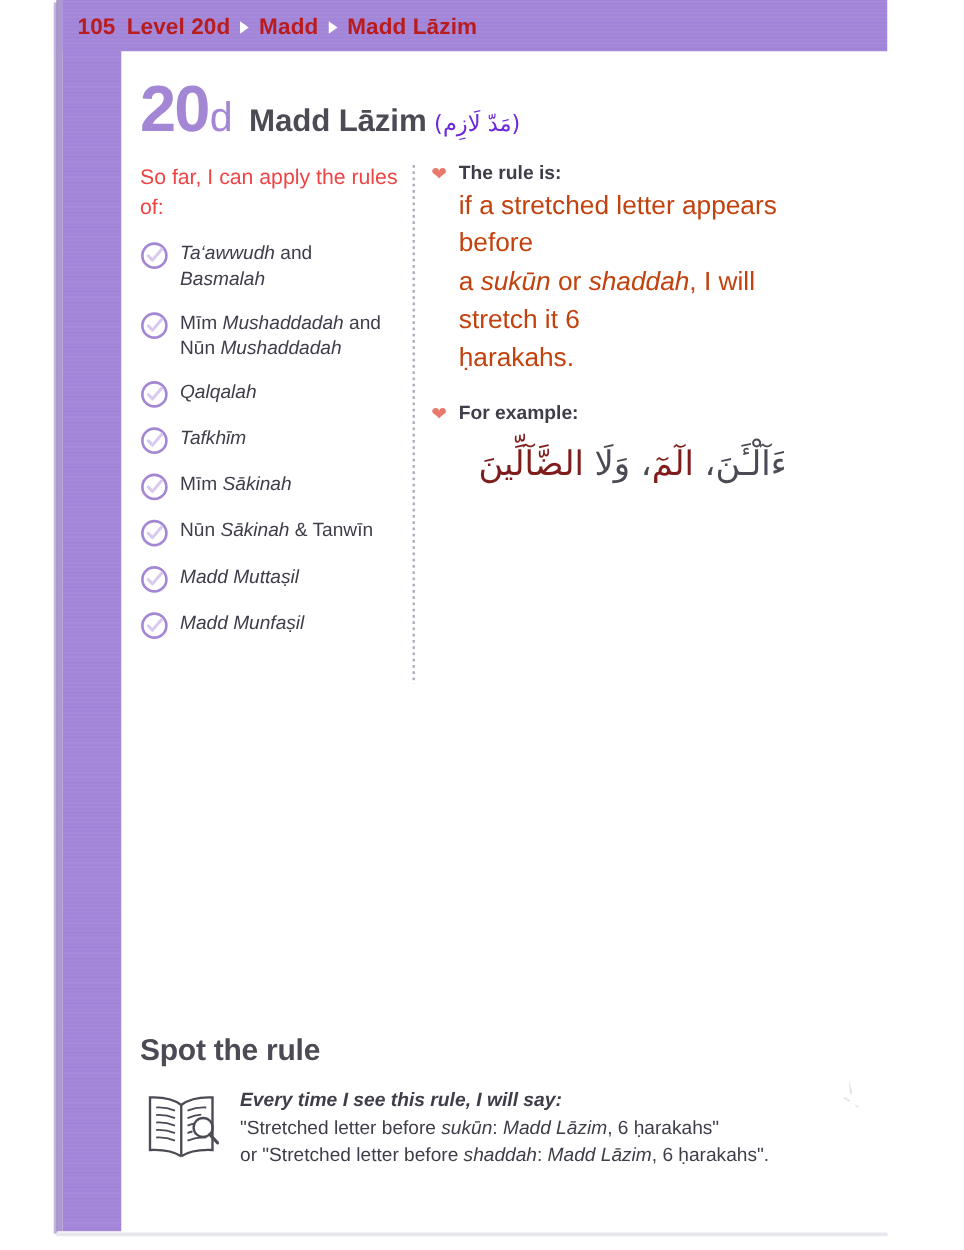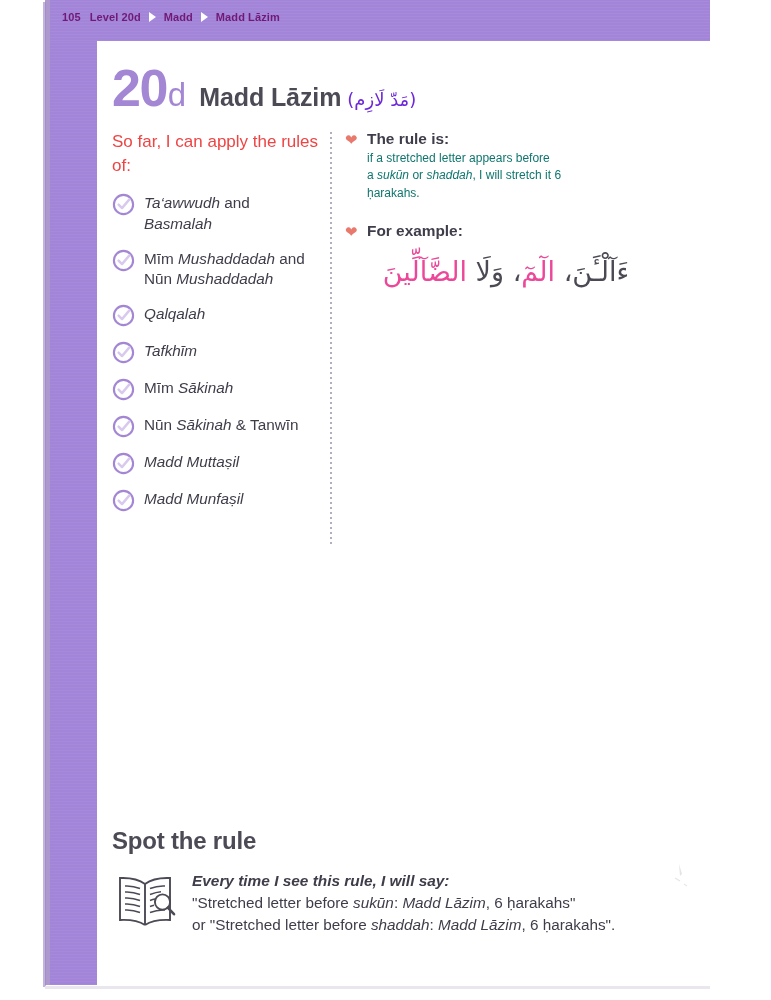--- a/index.html
+++ b/index.html
@@ -83,22 +83,22 @@
     content:"";
     position:absolute; inset:0;
     background: repeating-linear-gradient(0deg, rgba(255,255,255,.05) 0 1px, rgba(0,0,0,0) 1px 3px);
     pointer-events:none;
   }
 
   .breadcrumb {
     position: absolute;
     left: 62px;
     top: 11px;
-    color: #701a75;
-    font-size: 11px;
+    color: #b91c1c;
+    font-size: 18px;
     font-weight: bold;
     letter-spacing: .1px;
     display: flex;
     align-items: center;
     gap: 7px;
     white-space: nowrap;
   }
   .breadcrumb .crumb-sep {
     display: inline-block;
     width: 0; height: 0;
@@ -231,38 +231,38 @@
     font-size: 15px;
     line-height: 13px;
   }
   .rule-head {
     color: #3f3d49;
     font-size: 15.4px;
     font-weight: bold;
     margin: 0 0 2px 22px;
   }
   .rule-body {
-    color: #0f766e;
-    font-size: 12px;
+    color: #c2410c;
+    font-size: 21px;
     line-height: 1.45;
     margin: 0 0 0 22px;
   }
   .rule-body i { font-style: italic; }
 
   .ayah {
     margin: 10px 0 0 22px;
     direction: rtl;
     text-align: center;
     font-size: 27px;
     color: #4b4954;
     font-family: "DejaVu Sans", sans-serif;
     line-height: 1.6;
     white-space: nowrap;
   }
-  .ayah .hl { color: #ec4899; }
+  .ayah .hl { color: #7f1d1d; }
 
   
   .spot-title {
     position: absolute;
     left: 112px;
     top: 827px;
     color: #4c4a55;
     font-size: 24px;
     font-weight: bold;
     letter-spacing: -.2px;

